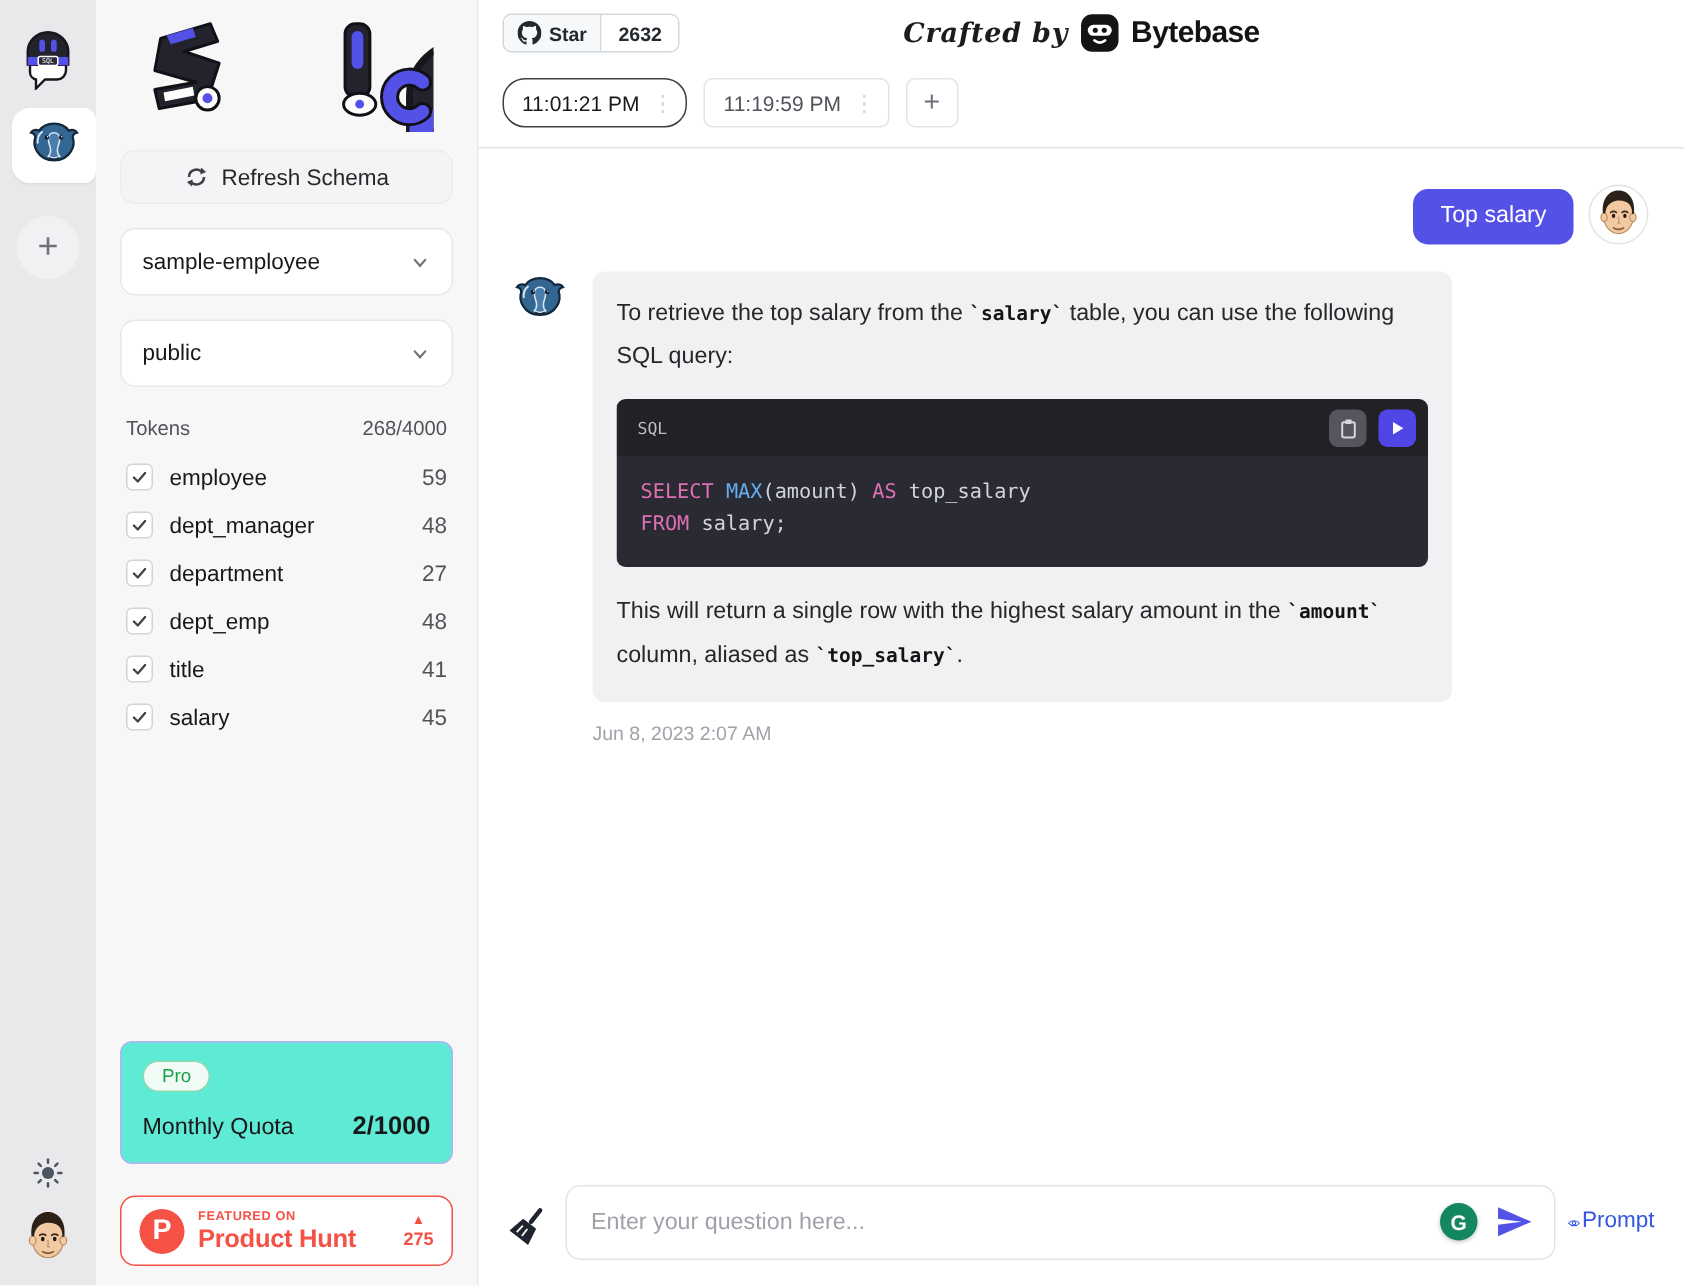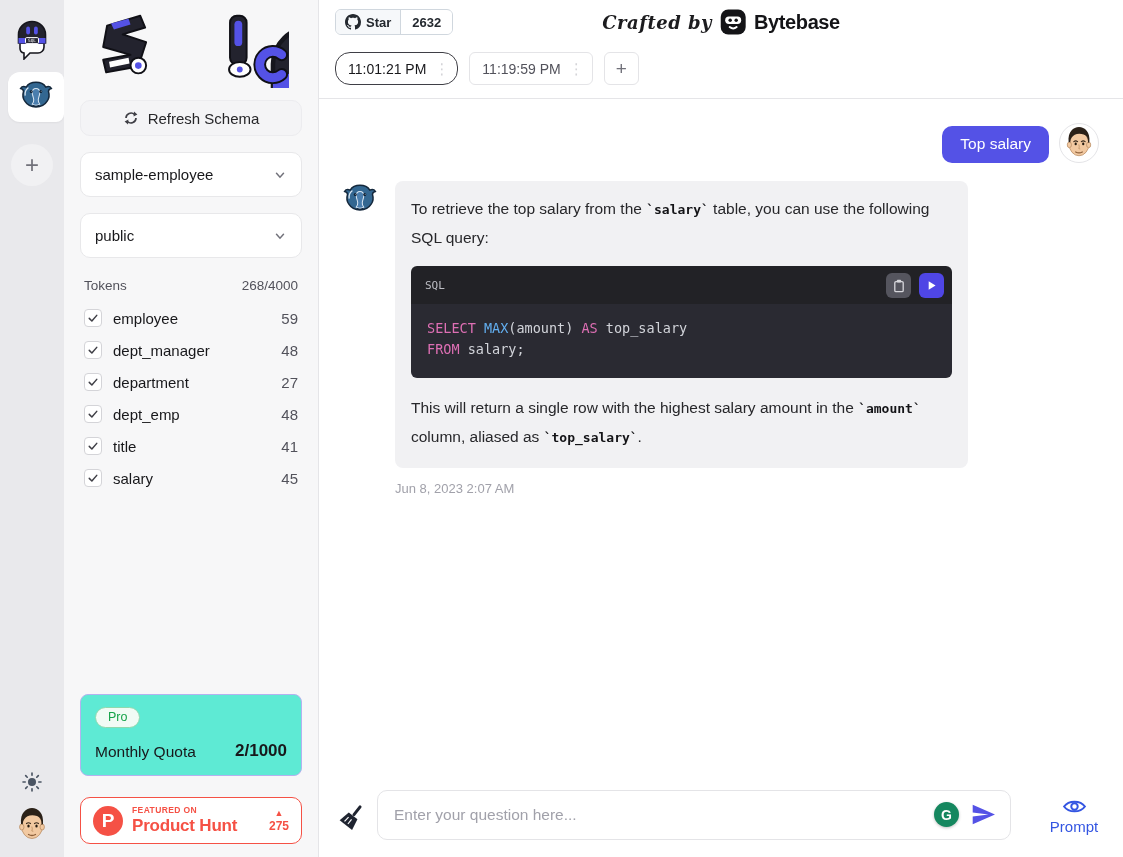--- a/index.html
+++ b/index.html
@@ -76,21 +76,21 @@
   .tk-fn { color:#62aeef; }
   .timestamp { margin-top:13px; font-size:13px; color:#a1a1aa; }
 
   .composer { padding:10px 20px 17px 16px; display:flex; align-items:center; gap:8px; flex-shrink:0; }
   .clear-btn { background:none; border:none; cursor:pointer; width:34px; height:34px; display:flex; align-items:flex-end; justify-content:center; }
   .input-wrap { flex:1; position:relative; }
   .q-input { width:100%; height:50px; border:1px solid #e4e4e7; border-radius:10px; background:#fff; padding:0 92px 0 16px; font-size:15.5px; font-family:inherit; color:#18181b; outline:none; }
   .q-input::placeholder { color:#a1a1aa; }
   .grammarly { position:absolute; right:52px; top:12px; width:25px; height:25px; border-radius:50%; background:#15875f; color:#fff; font-weight:700; font-size:14px; display:flex; align-items:center; justify-content:center; box-shadow:0 1px 3px rgba(0,0,0,.25); cursor:pointer; }
   .send-btn { position:absolute; right:14px; top:11px; background:none; border:none; cursor:pointer; }
-  .prompt-col { width:58px; display:flex; flex-direction:column; align-items:center; gap:1px; color:#3355e2; cursor:pointer;margin-left:26px; }
+  .prompt-col { width:58px; display:flex; flex-direction:row; gap:1px; color:#3355e2; cursor:pointer; }
   .prompt-label { font-size:15px; }
 
   svg { display:block; }
 </style>
 </head>
 <body>
 
 <svg width="0" height="0" style="position:absolute">
   <symbol id="sym-robot" viewBox="0 0 40 44">
     <path d="M8 27 h24 v4 a6 6 0 0 1 -6 6 h-8 l-6 6 v-6 a5 5 0 0 1 -4 -5 z" fill="#fff" stroke="#16161d" stroke-width="1.6"></path>

